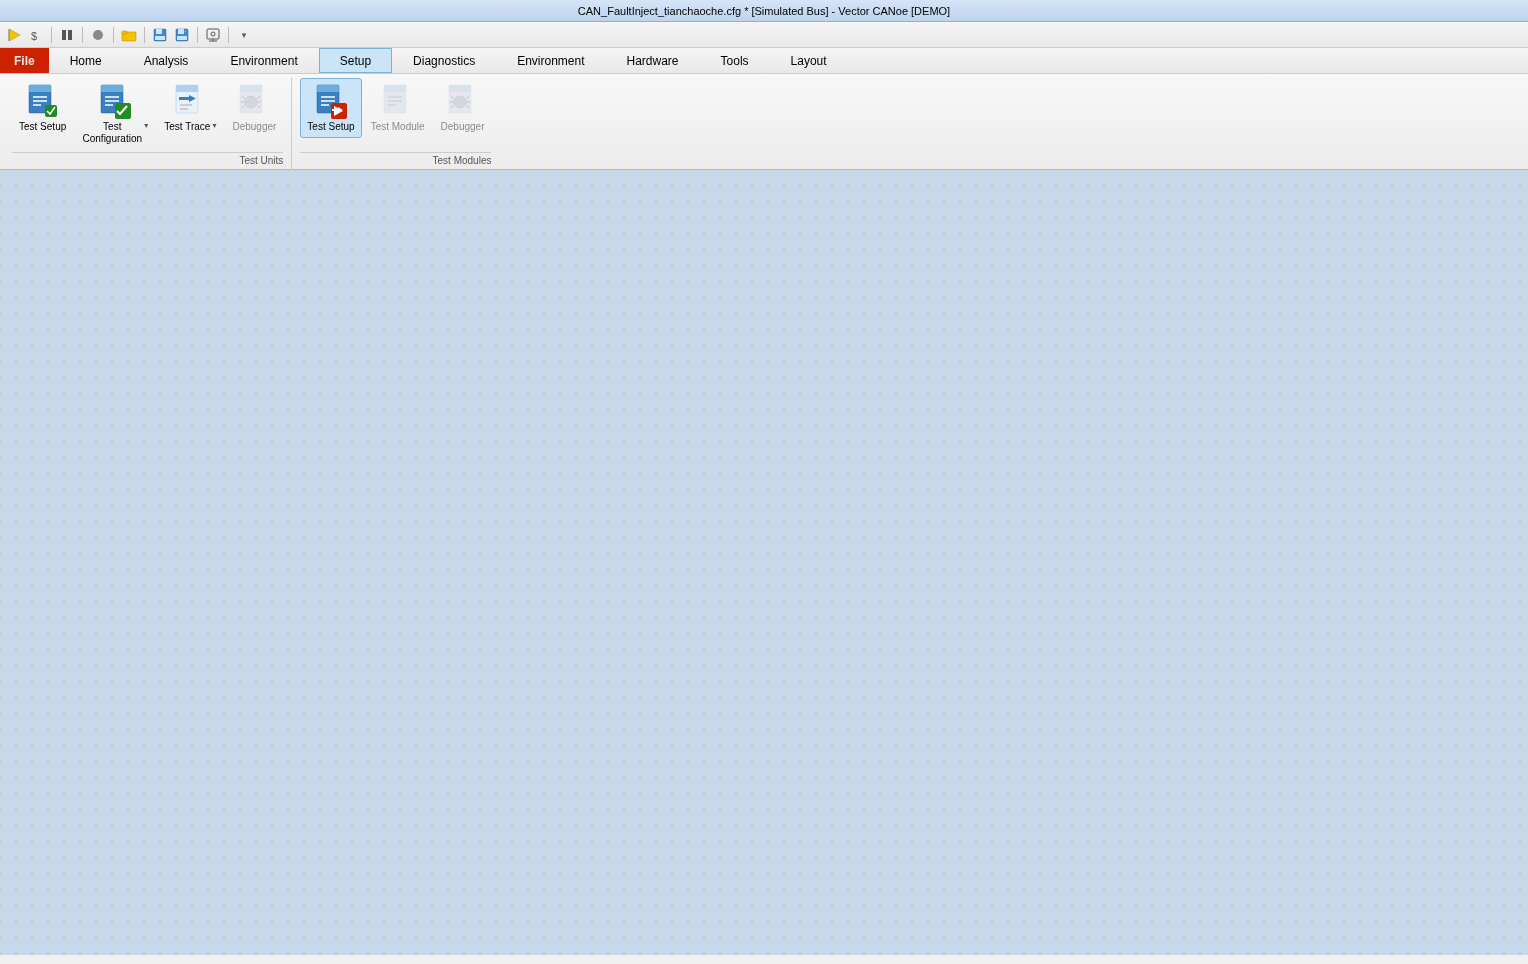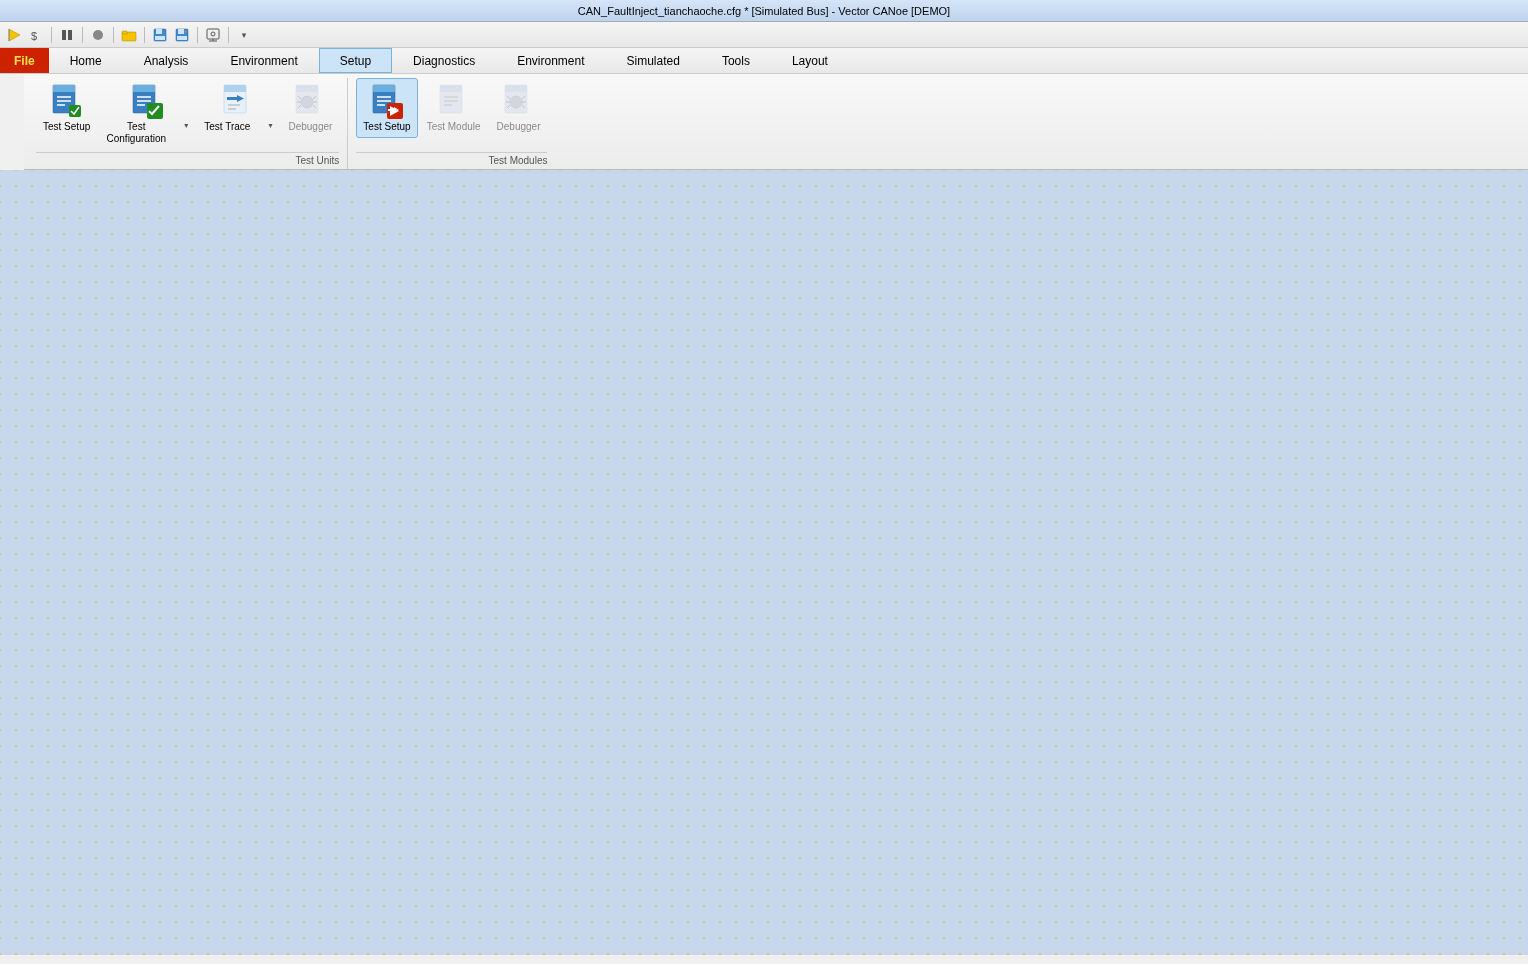--- a/index.html
+++ b/index.html
@@ -55,37 +55,36 @@
       font-size: 12px;
       height: 100%;
       display: flex;
       align-items: center;
       border: 1px solid transparent;
     }
     .menu-item.active { background: #cce4f7; border-color: #7ab3d6; }
 
     .file-tab {
       background: #cc2200;
-      color: #fde047;
+      color: #e5e5e5;
       padding: 4px 14px;
       height: 100%;
       display: flex;
       align-items: center;
       font-size: 12px;
       font-weight: bold;
       cursor: pointer;
     }
 
     
     #ribbon {
       background: linear-gradient(to bottom, #f8f8f8, #ececec);
       border-bottom: 1px solid #bbb;
       display: flex;
       flex-direction: column;
-      margin-left: 24px;
     }
 
     .ribbon-content {
       display: flex;
       align-items: stretch;
       padding: 4px 4px 0 4px;
     }
 
     .ribbon-group {
       display: flex;
@@ -158,21 +157,21 @@
 
     
     .dropdown-arrow {
       font-size: 8px;
       color: #555;
     }
 
     .btn-bottom-row {
       display: flex;
       align-items: flex-start;
-      gap: 18px;
+      gap: 2px;
     }
   </style>
 </head>
 <body>
 
 <div id="title-bar">
   <span>CAN_FaultInject_tianchaoche.cfg * [Simulated Bus] - Vector CANoe [DEMO]</span>
 </div>
 
 <div id="quick-access">
@@ -254,21 +253,21 @@
   <div class="menu-item active">
     <span>Setup</span>
   </div>
   <div class="menu-item">
     <span>Diagnostics</span>
   </div>
   <div class="menu-item">
     <span>Environment</span>
   </div>
   <div class="menu-item">
-    <span>Simulated</span>
+    <span>Hardware</span>
   </div>
   <div class="menu-item">
     <span>Tools</span>
   </div>
   <div class="menu-item">
     <span>Layout</span>
   </div>
 </div>
 
 <div id="ribbon">

